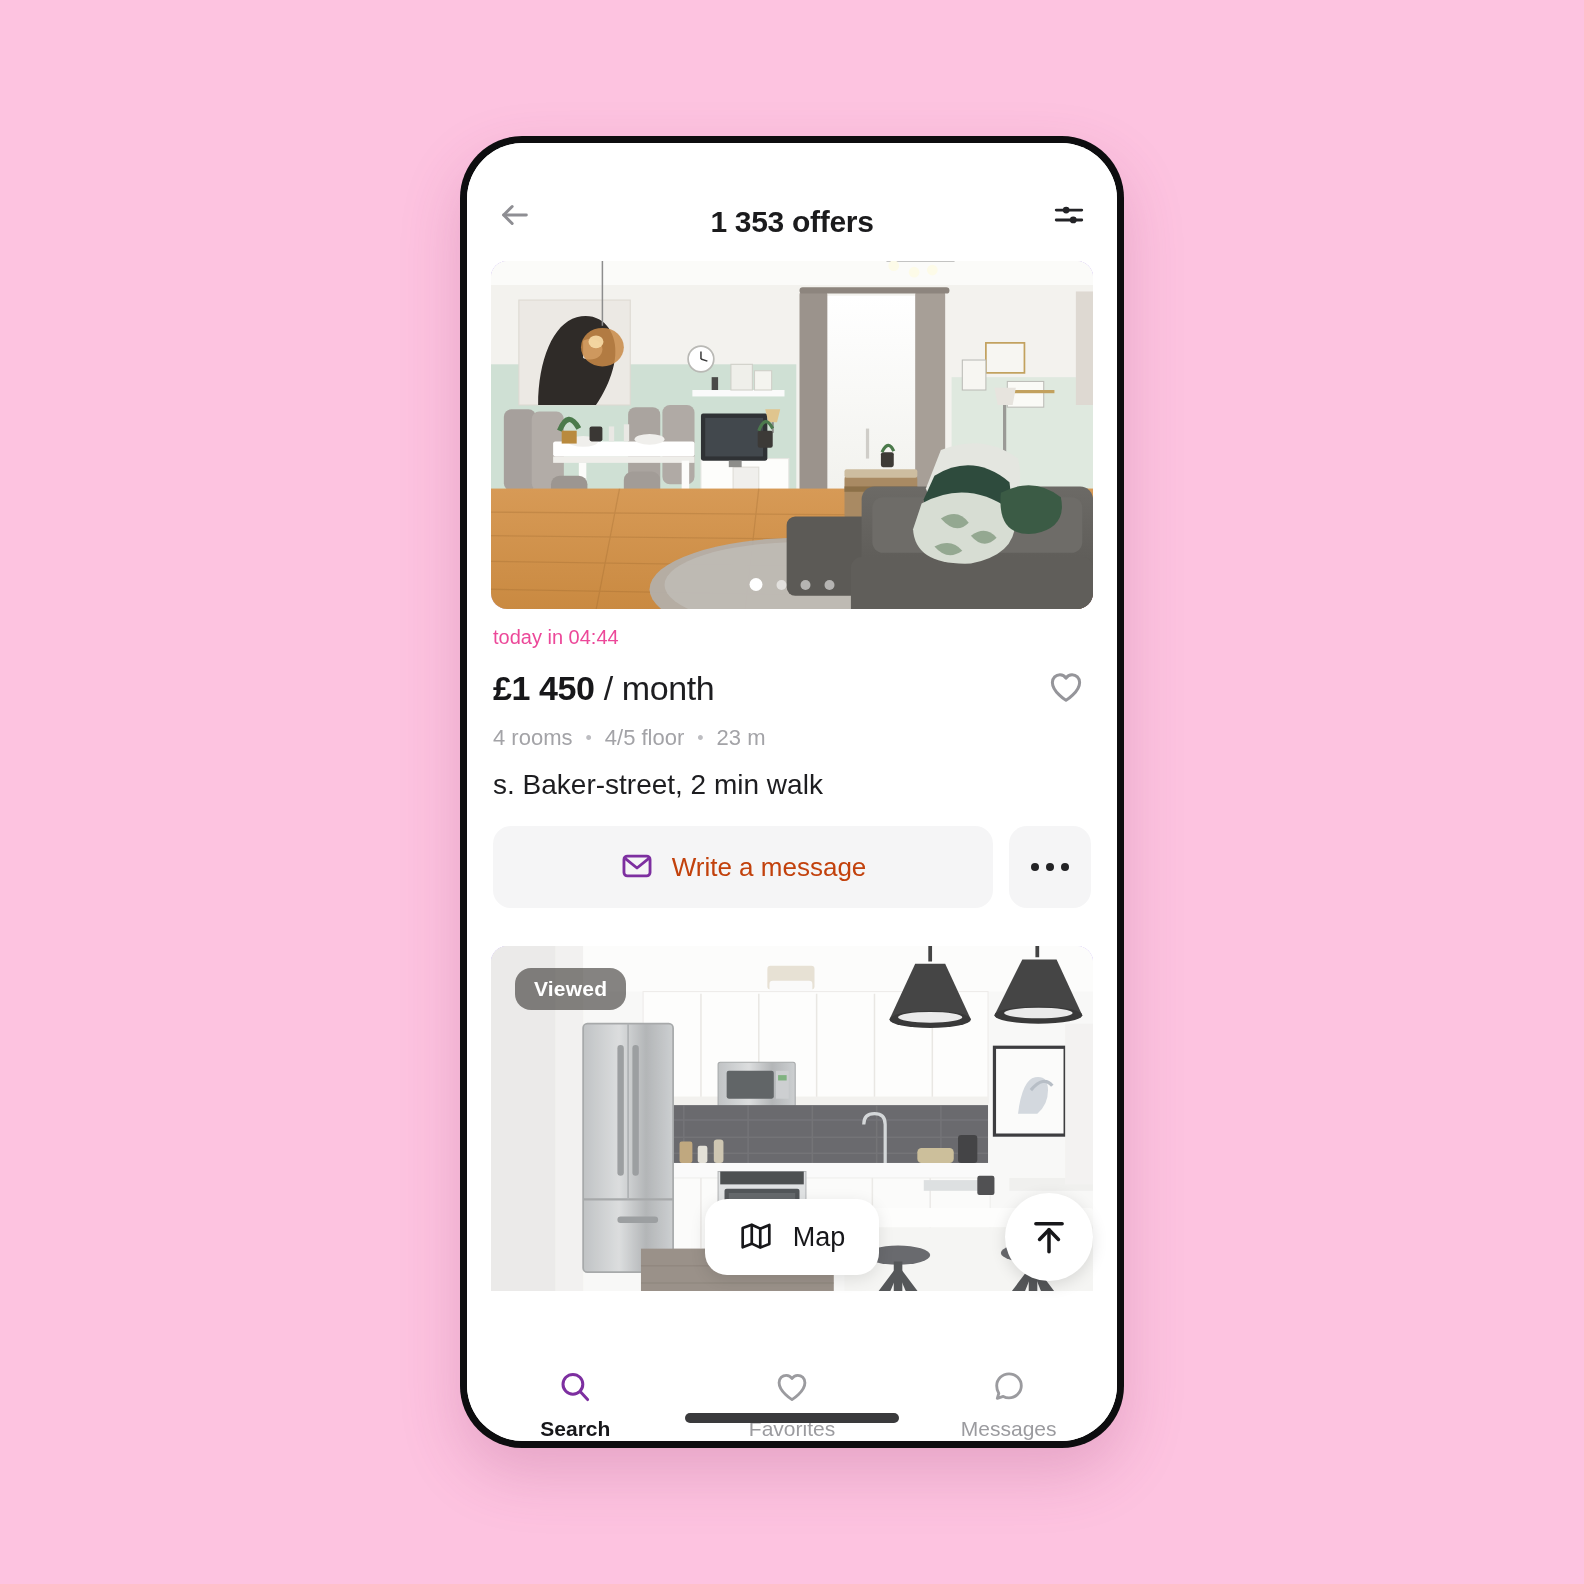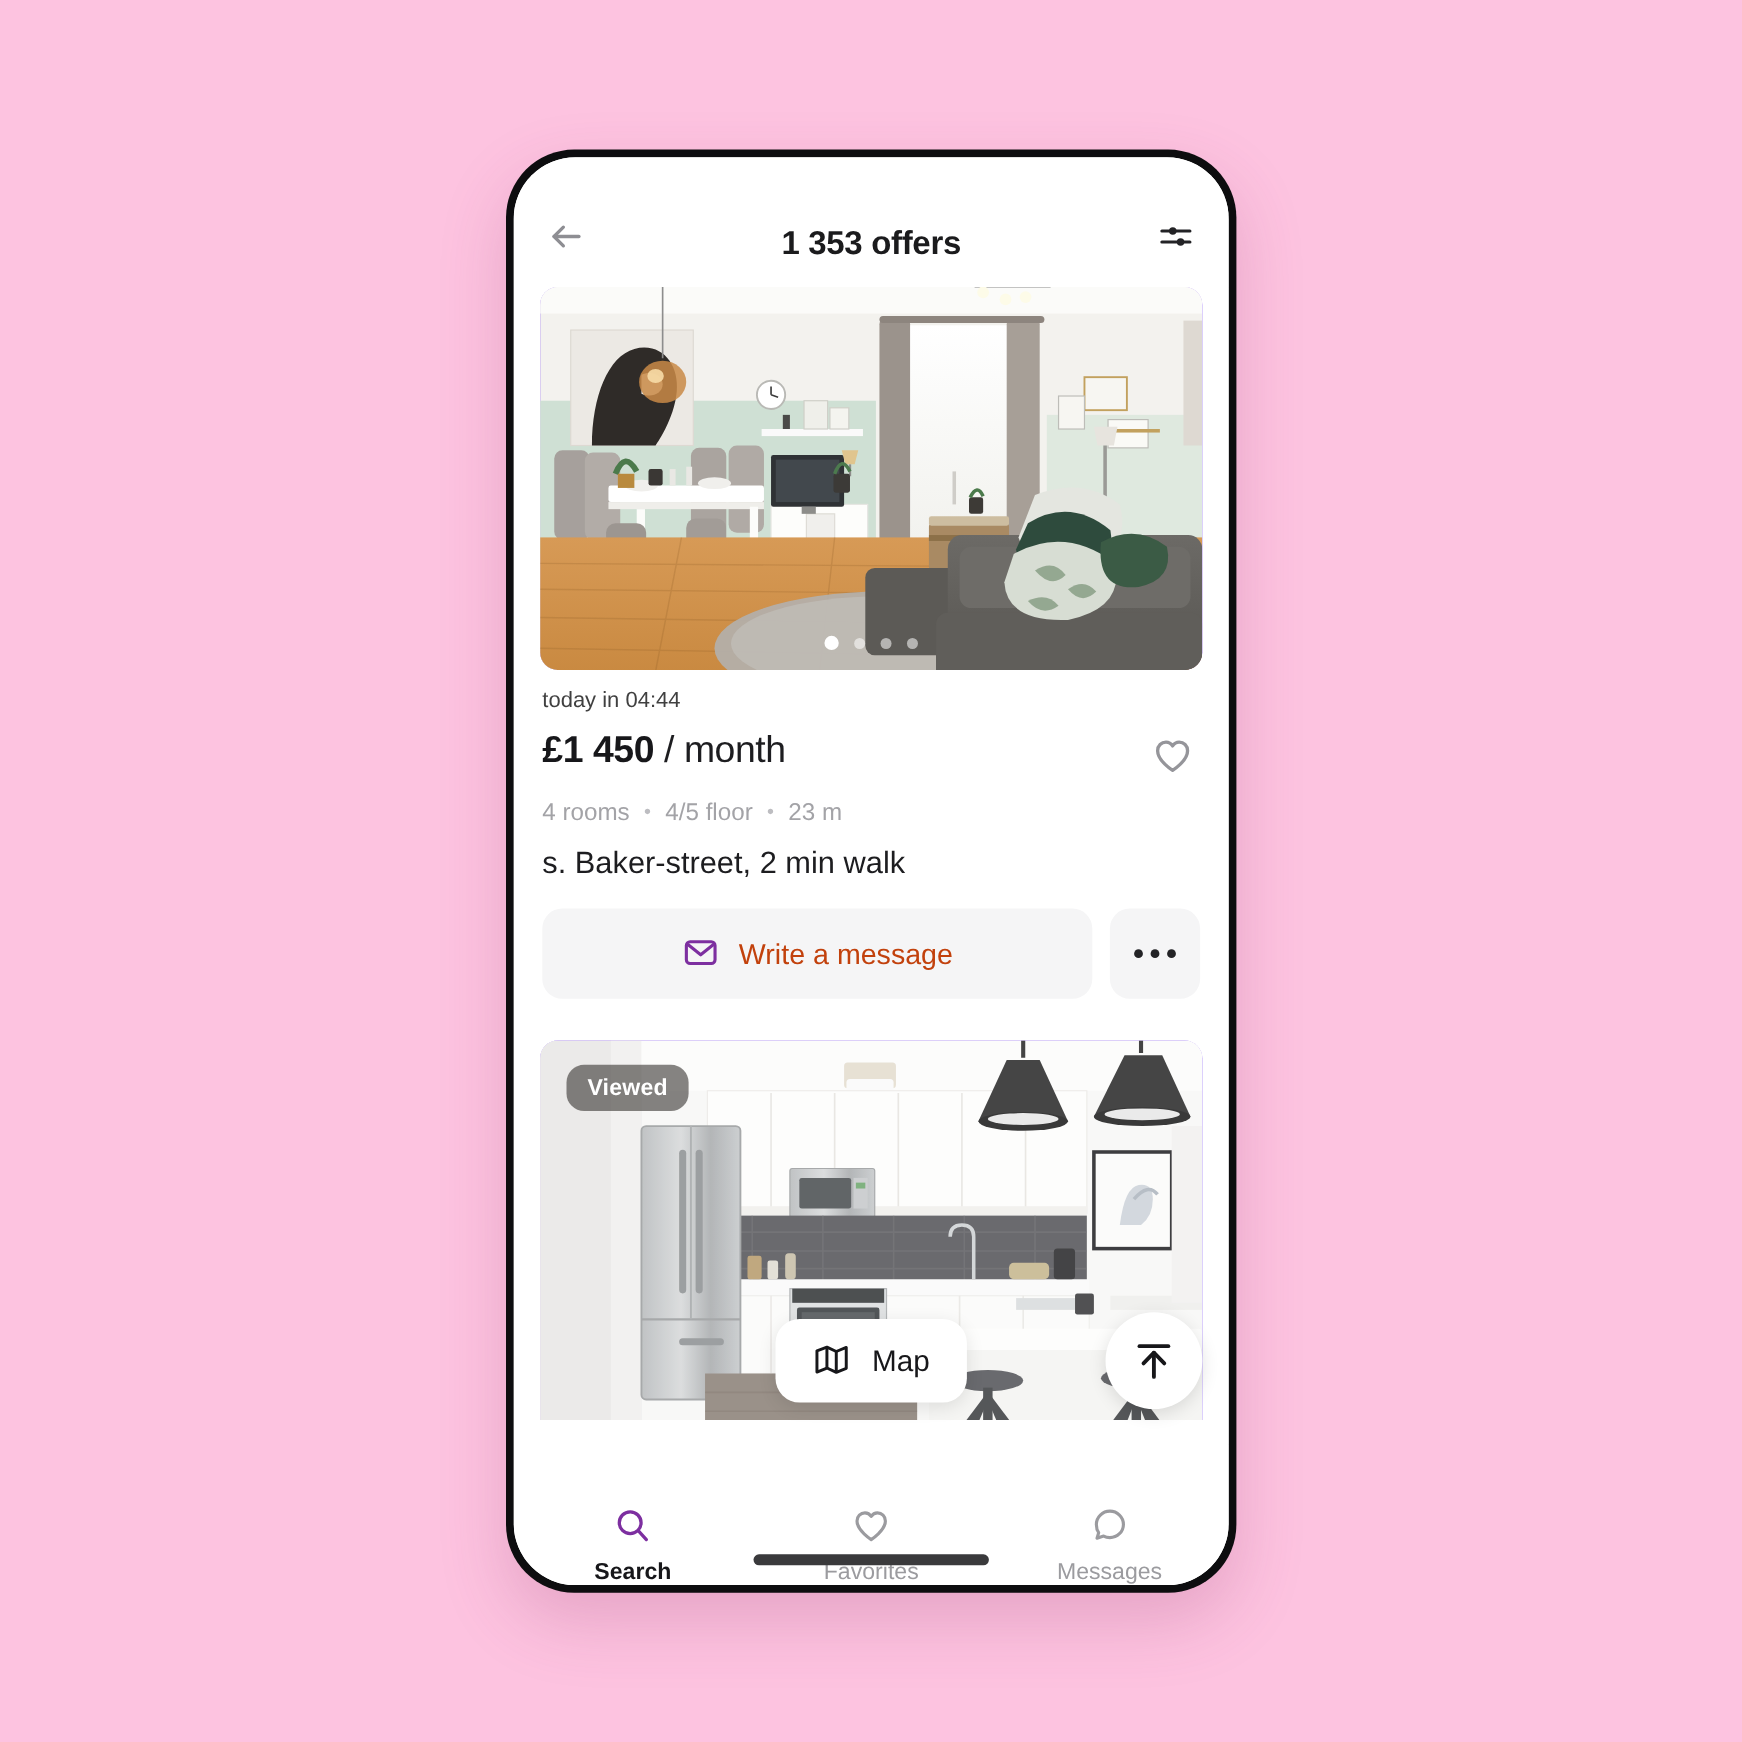--- a/index.html
+++ b/index.html
@@ -113,27 +113,27 @@
     background: rgba(60,56,54,0.62);
     color: #fff;
     font-size: 21px;
     font-weight: bold;
     letter-spacing: 0.2px;
   }
 
   .timestamp {
     margin: 17px 2px 0;
     font-size: 20px;
-    color: #404040;
+    color: #ec4899;
   }
 
   .price-row {
     margin: 14px 2px 0;
     display: flex;
-    align-items: flex-start;
+    align-items: center;
     justify-content: space-between;
   }
   .price-text {
     font-size: 34px;
     color: #17171a;
     letter-spacing: -0.4px;
   }
   .price-amount { font-weight: bold; }
   .price-period { font-weight: normal; color: #1d1d20; }
 

